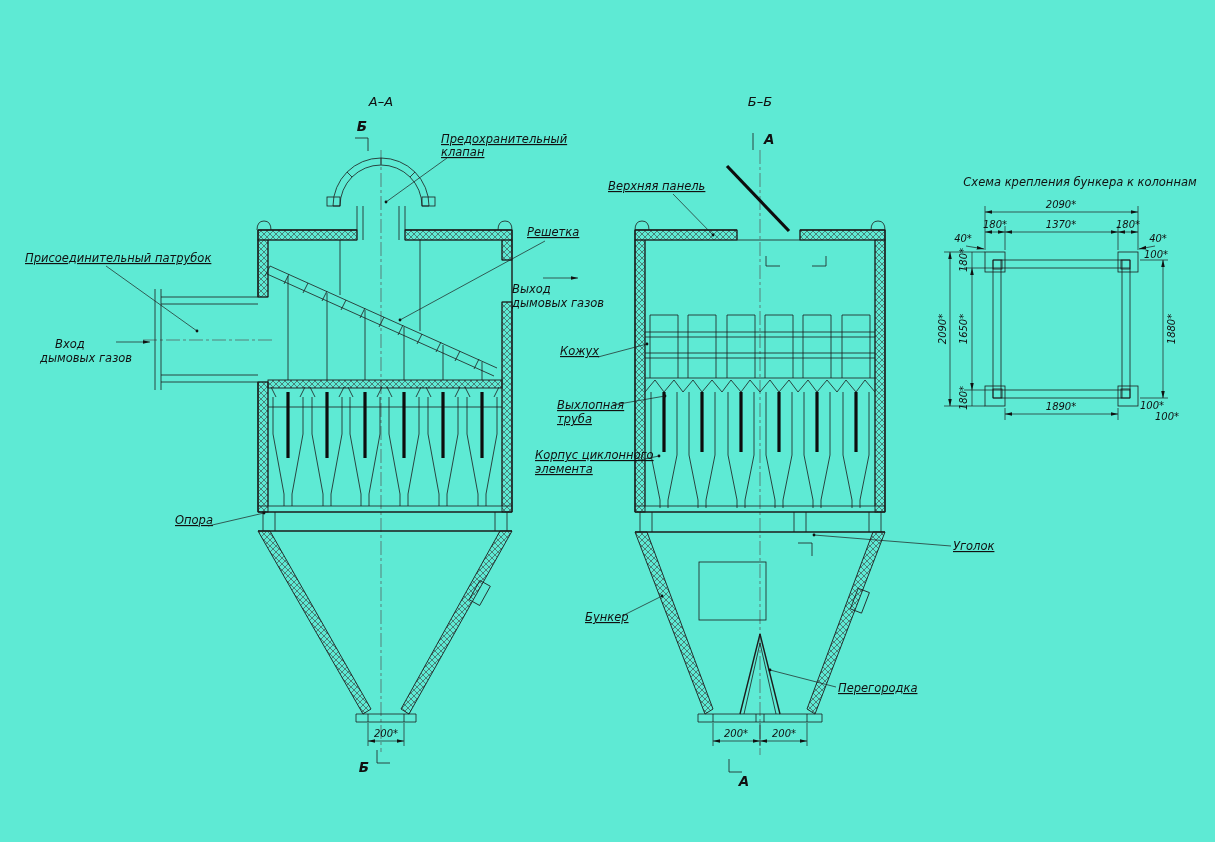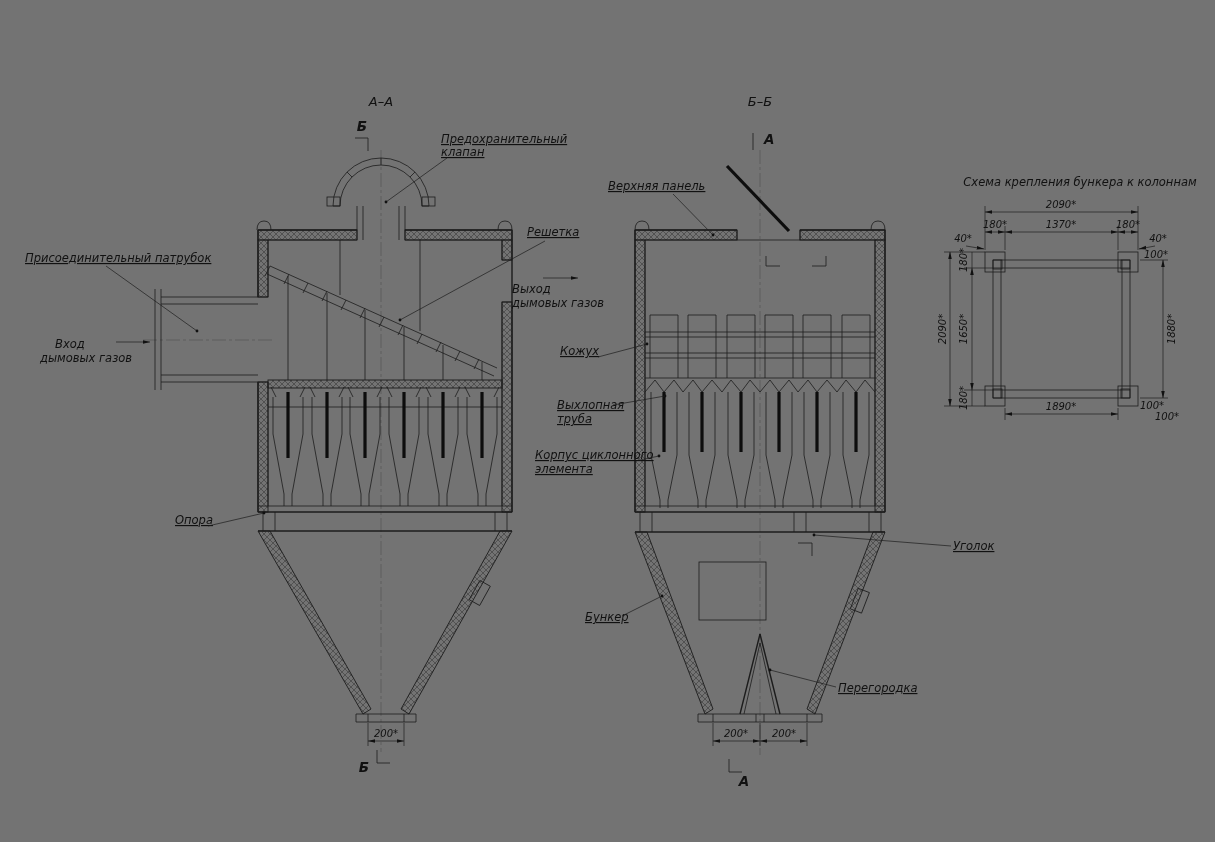--- a/index.html
+++ b/index.html
@@ -1,16 +1,16 @@
 <!DOCTYPE html>
 <html><head>
 <meta charset="utf-8">
 <style>
   html,body{margin:0;padding:0;background:#e9e9e9;}
-  .sheet{width:1215px;height:842px;background:#737373;position:relative;overflow:hidden;
+  .sheet{width:1215px;height:842px;background:#5eead4;position:relative;overflow:hidden;
          font-family:"DejaVu Sans","Liberation Sans",sans-serif;}
   svg{display:block}
   .thin{stroke:#1c1c1c;stroke-width:.8;fill:none}
   .med{stroke:#1c1c1c;stroke-width:1.4;fill:none}
   .boldl{stroke:#0d0d0d;stroke-width:3.2;fill:none}
   .xhw{fill:url(#xh);stroke:#1c1c1c;stroke-width:.9}
   .cl{stroke:#555;stroke-width:.7;fill:none;stroke-dasharray:14 3 3 3}
   .dim{stroke:#1c1c1c;stroke-width:.7;fill:none}
   text{fill:#111;font-style:italic}
   .t-title{font-size:13px}

